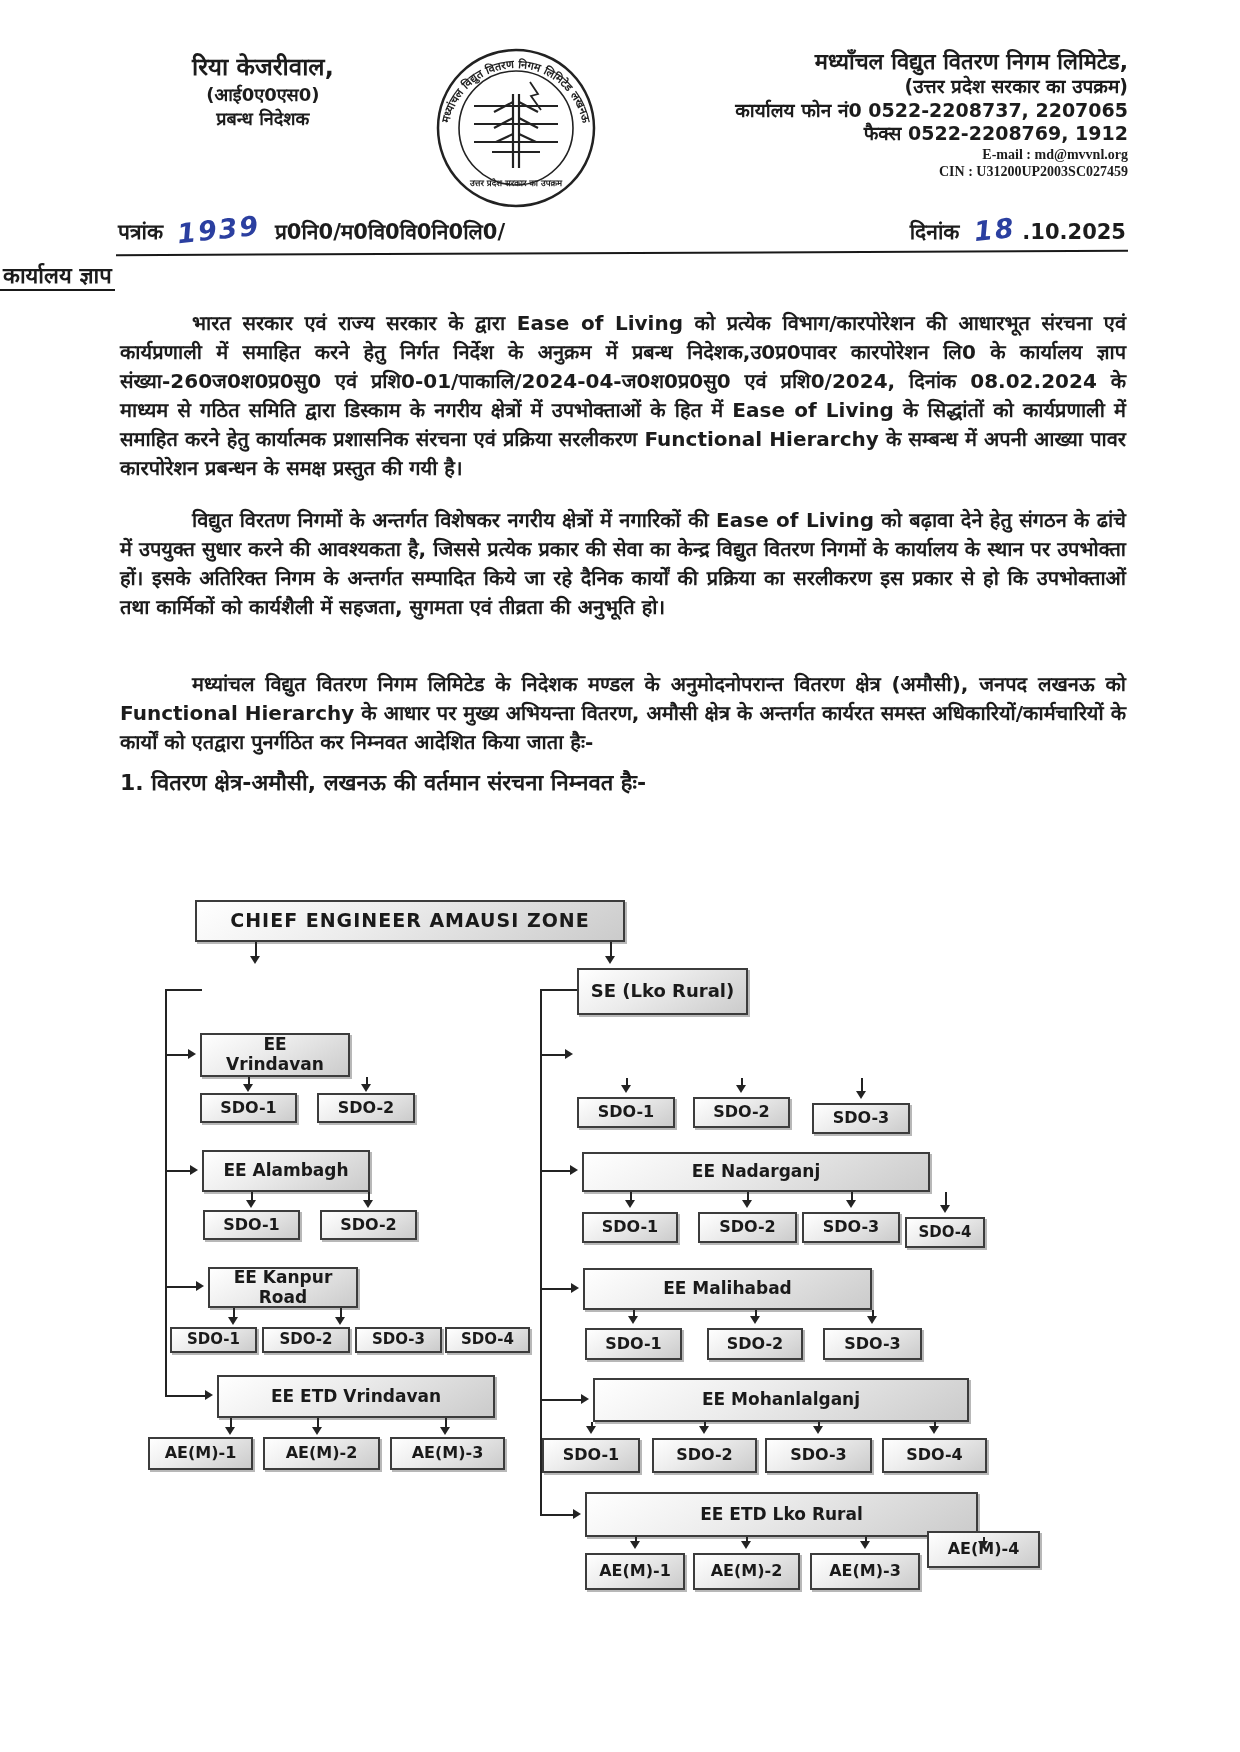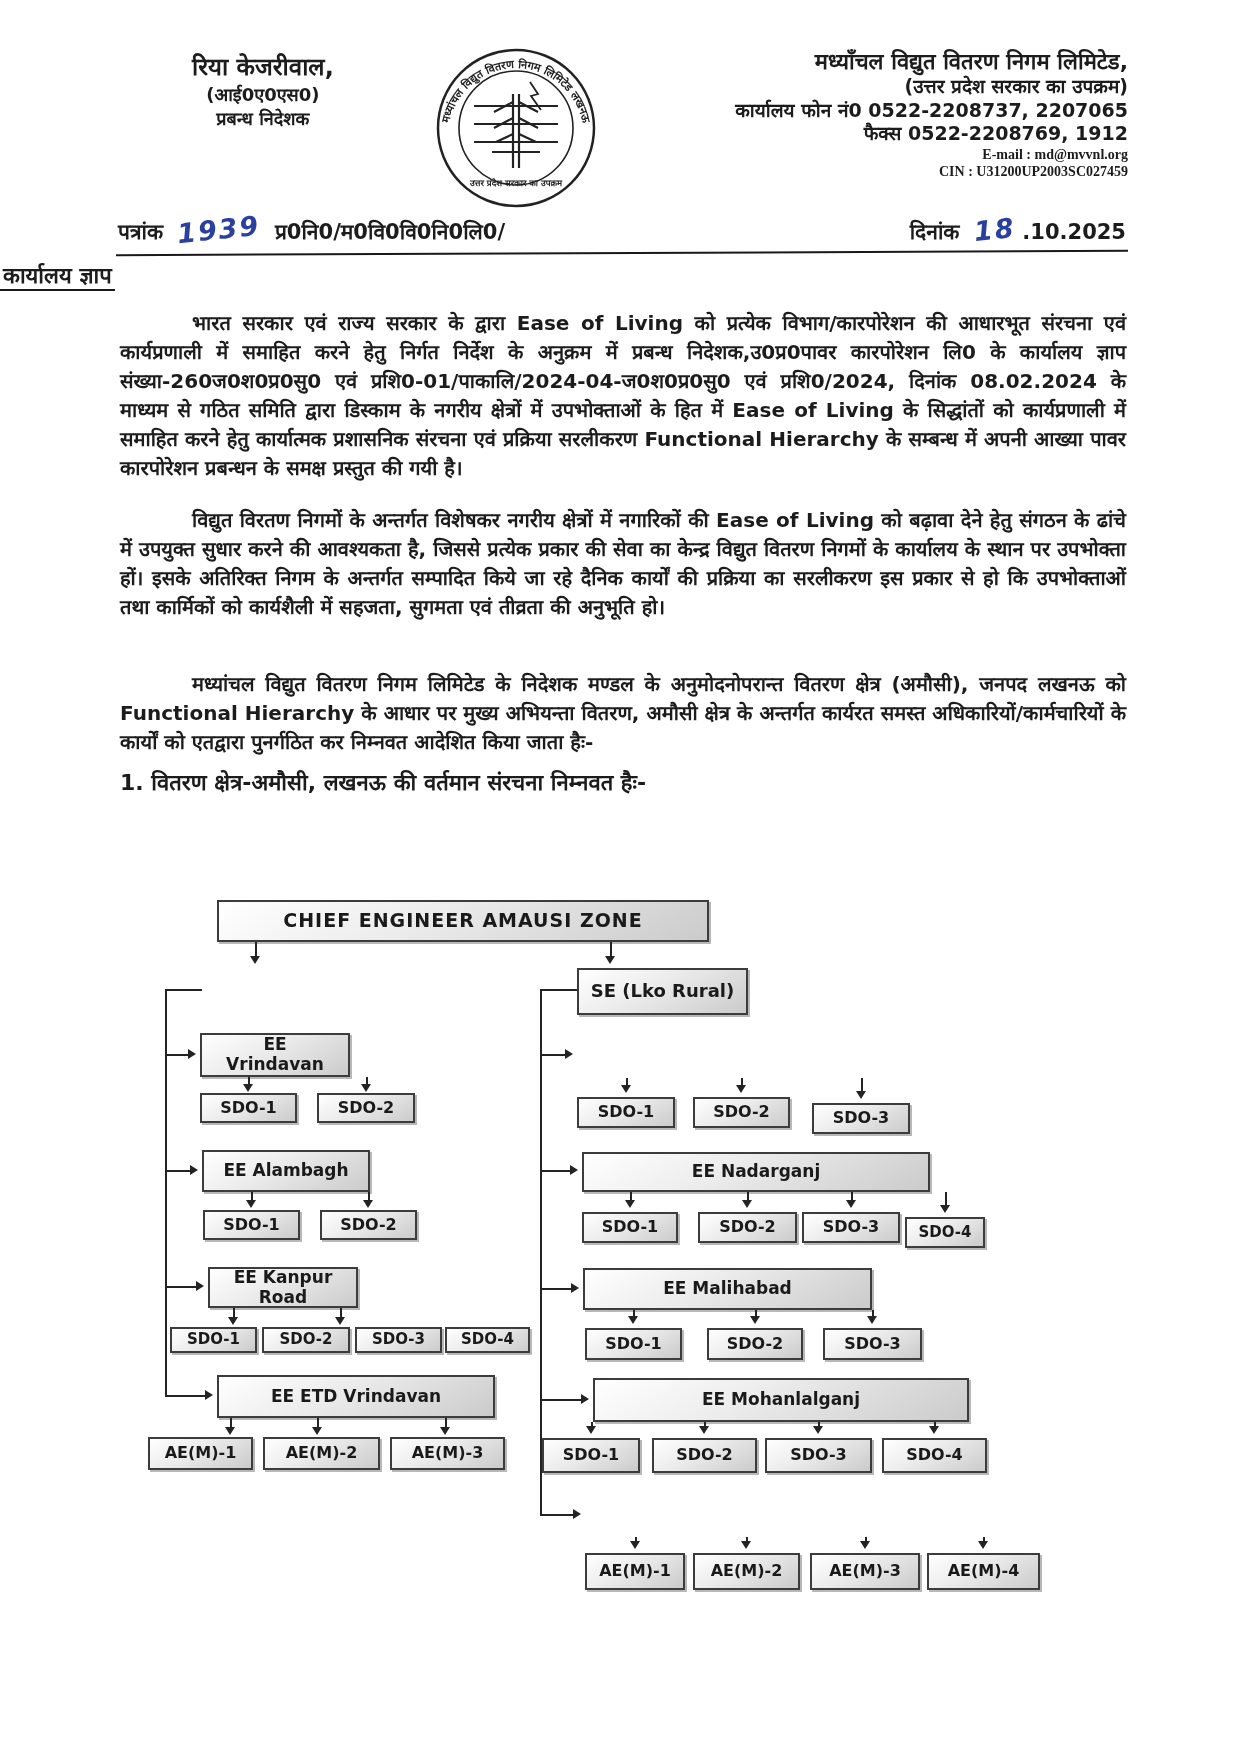--- a/index.html
+++ b/index.html
@@ -113,21 +113,21 @@
 </div>
 
 <p class="abs para p1">भारत सरकार एवं राज्य सरकार के द्वारा Ease of Living को प्रत्येक विभाग/कारपोरेशन की आधारभूत संरचना एवं कार्यप्रणाली में समाहित करने हेतु निर्गत निर्देश के अनुक्रम में प्रबन्ध निदेशक,उ0प्र0पावर कारपोरेशन लि0 के कार्यालय ज्ञाप संख्या-260ज0श0प्र0सु0 एवं प्रशि0-01/पाकालि/2024-04-ज0श0प्र0सु0 एवं प्रशि0/2024, दिनांक 08.02.2024 के माध्यम से गठित समिति द्वारा डिस्काम के नगरीय क्षेत्रों में उपभोक्ताओं के हित में Ease of Living के सिद्धांतों को कार्यप्रणाली में समाहित करने हेतु कार्यात्मक प्रशासनिक संरचना एवं प्रक्रिया सरलीकरण Functional Hierarchy के सम्बन्ध में अपनी आख्या पावर कारपोरेशन प्रबन्धन के समक्ष प्रस्तुत की गयी है।</p>
 <p class="abs para p2">विद्युत विरतण निगमों के अन्तर्गत विशेषकर नगरीय क्षेत्रों में नगारिकों की Ease of Living को बढ़ावा देने हेतु संगठन के ढांचे में उपयुक्त सुधार करने की आवश्यकता है, जिससे प्रत्येक प्रकार की सेवा का केन्द्र विद्युत वितरण निगमों के कार्यालय के स्थान पर उपभोक्ता हों। इसके अतिरिक्त निगम के अन्तर्गत सम्पादित किये जा रहे दैनिक कार्यों की प्रक्रिया का सरलीकरण इस प्रकार से हो कि उपभोक्ताओं तथा कार्मिकों  को कार्यशैली में सहजता, सुगमता एवं तीव्रता की अनुभूति हो।</p>
 <p class="abs para p3">मध्यांचल विद्युत वितरण निगम लिमिटेड के निदेशक मण्डल के अनुमोदनोपरान्त वितरण क्षेत्र (अमौसी), जनपद लखनऊ को Functional Hierarchy के आधार पर मुख्य अभियन्ता वितरण, अमौसी क्षेत्र के अन्तर्गत कार्यरत समस्त अधिकारियों/कार्मचारियों के कार्यों को एतद्वारा पुनर्गठित कर निम्नवत आदेशित किया जाता हैः-</p>
 
 <div class="abs sec">1. वितरण क्षेत्र-अमौसी, लखनऊ की वर्तमान संरचना निम्नवत हैः-</div>
 
 <div class="abs chart">
 
-  <div class="cb" style="left:195px;top:0;width:492px;height:42px;font-size:19px;letter-spacing:1px;margin-left:22px;">CHIEF ENGINEER AMAUSI ZONE</div>
+  <div class="cb" style="left:195px;top:0;width:430px;height:42px;font-size:19px;letter-spacing:1px;">CHIEF ENGINEER AMAUSI ZONE</div>
 
   <div class="cb" style="left:577px;top:68px;width:171px;height:47px;font-size:18px;">SE (Lko Rural)</div>
 
   <div class="cb" style="left:200px;top:133px;width:150px;height:44px;font-size:17px;padding:0 16px;">EE Vrindavan</div>
   <div class="cb" style="left:200px;top:193px;width:97px;height:30px;">SDO-1</div>
   <div class="cb" style="left:317px;top:193px;width:98px;height:30px;">SDO-2</div>
 
   <div class="cb" style="left:202px;top:250px;width:168px;height:42px;font-size:17px;">EE Alambagh</div>
   <div class="cb" style="left:203px;top:310px;width:97px;height:30px;">SDO-1</div>
   <div class="cb" style="left:320px;top:310px;width:97px;height:30px;">SDO-2</div>
@@ -157,24 +157,25 @@
   <div class="cb" style="left:585px;top:428px;width:97px;height:32px;">SDO-1</div>
   <div class="cb" style="left:707px;top:428px;width:96px;height:32px;">SDO-2</div>
   <div class="cb" style="left:823px;top:428px;width:99px;height:32px;">SDO-3</div>
 
   <div class="cb" style="left:593px;top:478px;width:376px;height:44px;font-size:17px;">EE Mohanlalganj</div>
   <div class="cb" style="left:542px;top:538px;width:98px;height:35px;">SDO-1</div>
   <div class="cb" style="left:652px;top:538px;width:105px;height:35px;">SDO-2</div>
   <div class="cb" style="left:765px;top:538px;width:107px;height:35px;">SDO-3</div>
   <div class="cb" style="left:882px;top:538px;width:105px;height:35px;">SDO-4</div>
 
+  <div class="cb" style="left:585px;top:592px;width:393px;height:45px;font-size:17px;">EE ETD Lko Rural</div>
   <div class="cb" style="left:585px;top:653px;width:100px;height:37px;">AE(M)-1</div>
   <div class="cb" style="left:693px;top:653px;width:107px;height:37px;">AE(M)-2</div>
   <div class="cb" style="left:810px;top:653px;width:110px;height:37px;">AE(M)-3</div>
-  <div class="cb" style="left:927px;top:653px;width:113px;height:37px;text-align:center;">AE(M)-4</div>
+  <div class="cb" style="left:927px;top:631px;width:113px;height:37px;text-align:center;">AE(M)-4</div>
 
   <div class="vl" style="left:255px;top:42px;height:16px;"></div>
   <div class="ad" style="left:250px;top:56px;"></div>
   <div class="vl" style="left:610px;top:42px;height:16px;"></div>
   <div class="ad" style="left:605px;top:56px;"></div>
 
   <div class="hl" style="left:165px;top:89px;width:37px;"></div>
   <div class="vl" style="left:165px;top:89px;height:407px;"></div>
   <div class="hl" style="left:165px;top:154px;width:25px;"></div>
   <div class="ar" style="left:188px;top:149px;"></div>

